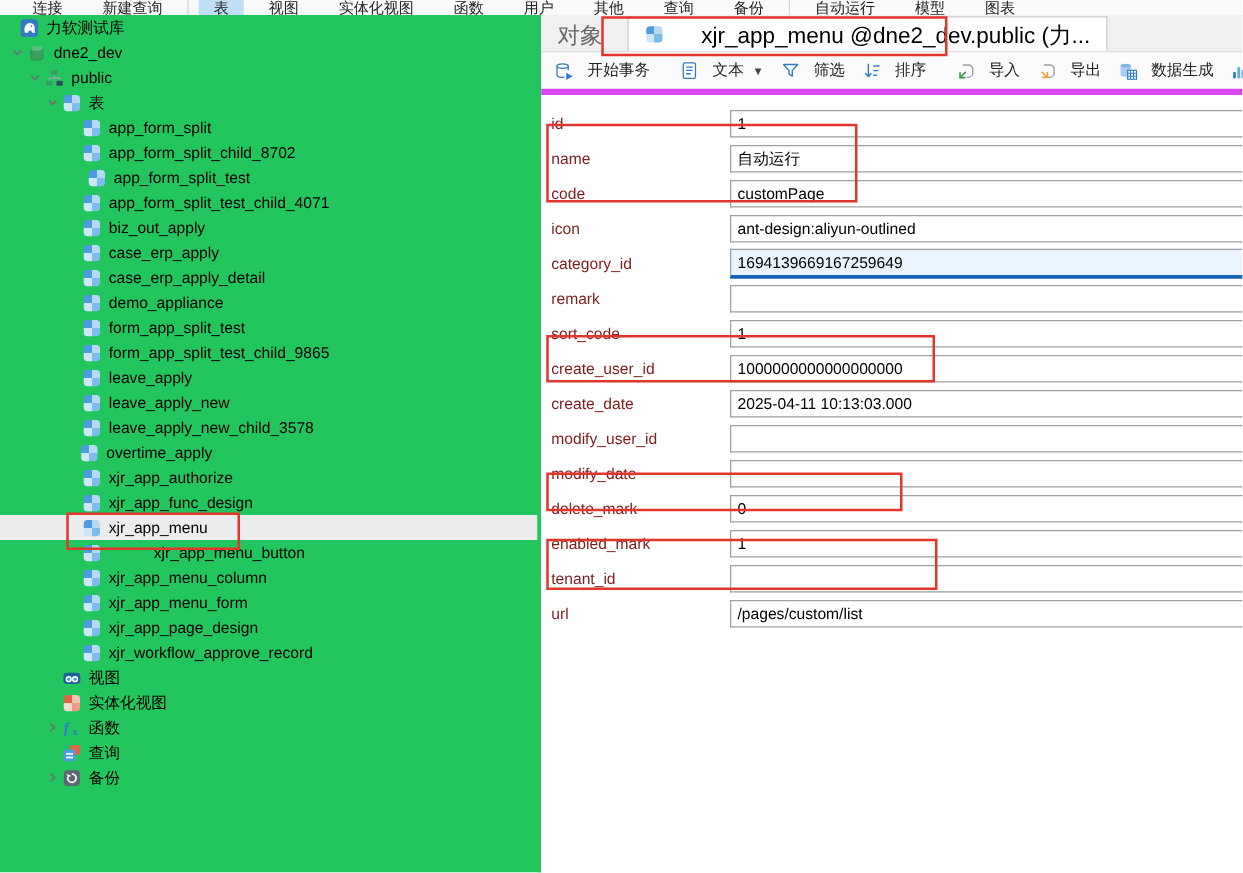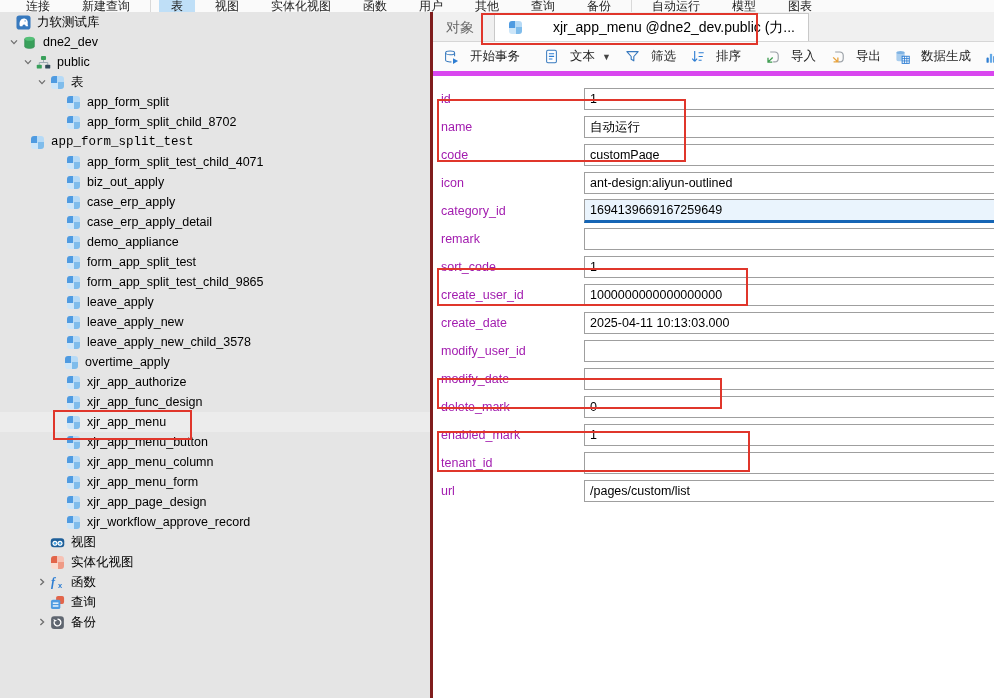--- a/index.html
+++ b/index.html
@@ -15,60 +15,60 @@
     display:flex;align-items:flex-start;padding-left:14px;gap:8px;
   }
   .top-item{
     font-size:12px;color:#222;padding:0 12px;height:26px;line-height:30px;
     transform:translateY(-9px);border-radius:3px;white-space:nowrap;
   }
   .top-item.active{background:#bfdff7;}
   .top-sep{width:1px;height:12px;background:#d9d9d9;}
   
   .sidebar{
-    position:absolute;top:12px;left:0;width:430px;bottom:0;background:#e5e5e5;
-    border-right:3px solid #7f1d1d;overflow:hidden;
+    position:absolute;top:12px;left:0;width:430px;bottom:0;background:#22c55e;
+    border-right:3px solid #22c55e;overflow:hidden;
   }
   .tree-row{
     height:20px;display:flex;align-items:center;font-size:12.5px;color:#000;
     white-space:nowrap;cursor:default;
   }
   .tree-row.selected{background:#ececec;}
   .chev{width:16px;height:14px;display:inline-flex;align-items:center;justify-content:center;flex:0 0 16px;}
   .ticon{width:15px;height:15px;display:inline-flex;align-items:center;justify-content:center;margin-right:6px;flex:0 0 15px;}
   .ticon svg{display:block;}
   .quad{width:13px;height:13px;border-radius:3px;}
   .quad.blue{background:conic-gradient(#b6daf6 0 25%,#7fbceb 0 50%,#cde6f9 0 75%,#4f9be1 0 100%);}
   .quad.orange{background:conic-gradient(#f6c2b5 0 25%,#ef9a85 0 50%,#fadacf 0 75%,#e2654a 0 100%);}
   
   .main{position:absolute;top:12px;left:433px;right:0;bottom:0;background:#fff;}
   .tab-bar{
     height:29px;background:#f0f0f0;border-bottom:1px solid #d6d6d6;
     display:flex;align-items:flex-end;
   }
   .tab{
-    font-size:14px;display:flex;align-items:center;gap:6px;height:26px;
+    font-size:18px;display:flex;align-items:center;gap:6px;height:26px;
     padding:0 13px;color:#666;white-space:nowrap;
   }
   .tab.active{
     background:#fff;color:#000;border:1px solid #c9c9c9;border-bottom:none;
     height:27px;margin-left:7px;gap:24px;
   }
   .toolbar{
     height:29px;display:flex;align-items:center;background:#fbfbfb;
     border-bottom:5px solid #d946ef;padding-left:4px;font-size:12.5px;color:#222;
   }
   .tb-btn{display:flex;align-items:center;gap:5px;padding:3px 7px;white-space:nowrap;border-radius:3px;}
   .tb-btn svg{display:block;}
   .tb-sep{width:1px;height:18px;background:#dcdcdc;margin:0 5px;}
   .caret{font-size:9px;color:#444;margin-left:2px;}
   
   .record{padding-top:9px;}
   .field-row{display:flex;align-items:center;height:28px;padding-left:8px;}
-  .field-label{width:143px;flex:0 0 143px;font-size:12.5px;color:#a21caf;white-space:nowrap;}
+  .field-label{width:143px;flex:0 0 143px;font-size:12.5px;color:#7f1d1d;white-space:nowrap;}
   .value-box{
     flex:1;height:20px;border:1px solid #9f9f9f;border-right:none;
     display:flex;align-items:center;padding-left:5px;font-size:12.5px;color:#000;background:#fff;
     overflow:hidden;white-space:nowrap;
   }
   .value-box.focused{background:#eaf4fd;border-bottom:3px solid #1565b5;}
   
   .anno{position:absolute;border:2px solid #e0362b;pointer-events:none;z-index:50;background:transparent;}
 </style>
 </head>
@@ -150,21 +150,21 @@
         <span class="quad blue"></span>
       </span>
       <span>app_form_split</span>
     </div>
     <div class="tree-row" style="padding-left: 66px;">
       <span class="ticon">
         <span class="quad blue"></span>
       </span>
       <span>app_form_split_child_8702</span>
     </div>
-    <div class="tree-row" style="padding-left: 30px; font-family: Liberation Mono, monospace;">
+    <div class="tree-row" style="padding-left: 70px;">
       <span class="ticon">
         <span class="quad blue"></span>
       </span>
       <span>app_form_split_test</span>
     </div>
     <div class="tree-row" style="padding-left: 66px;">
       <span class="ticon">
         <span class="quad blue"></span>
       </span>
       <span>app_form_split_test_child_4071</span>
@@ -240,21 +240,21 @@
         <span class="quad blue"></span>
       </span>
       <span>xjr_app_func_design</span>
     </div>
     <div class="tree-row selected" style="padding-left: 66px;">
       <span class="ticon">
         <span class="quad blue"></span>
       </span>
       <span>xjr_app_menu</span>
     </div>
-    <div class="tree-row" style="padding-left: 66px;">
+    <div class="tree-row" style="padding-left: 66px; gap: 36px;">
       <span class="ticon">
         <span class="quad blue"></span>
       </span>
       <span>xjr_app_menu_button</span>
     </div>
     <div class="tree-row" style="padding-left: 66px;">
       <span class="ticon">
         <span class="quad blue"></span>
       </span>
       <span>xjr_app_menu_column</span>

